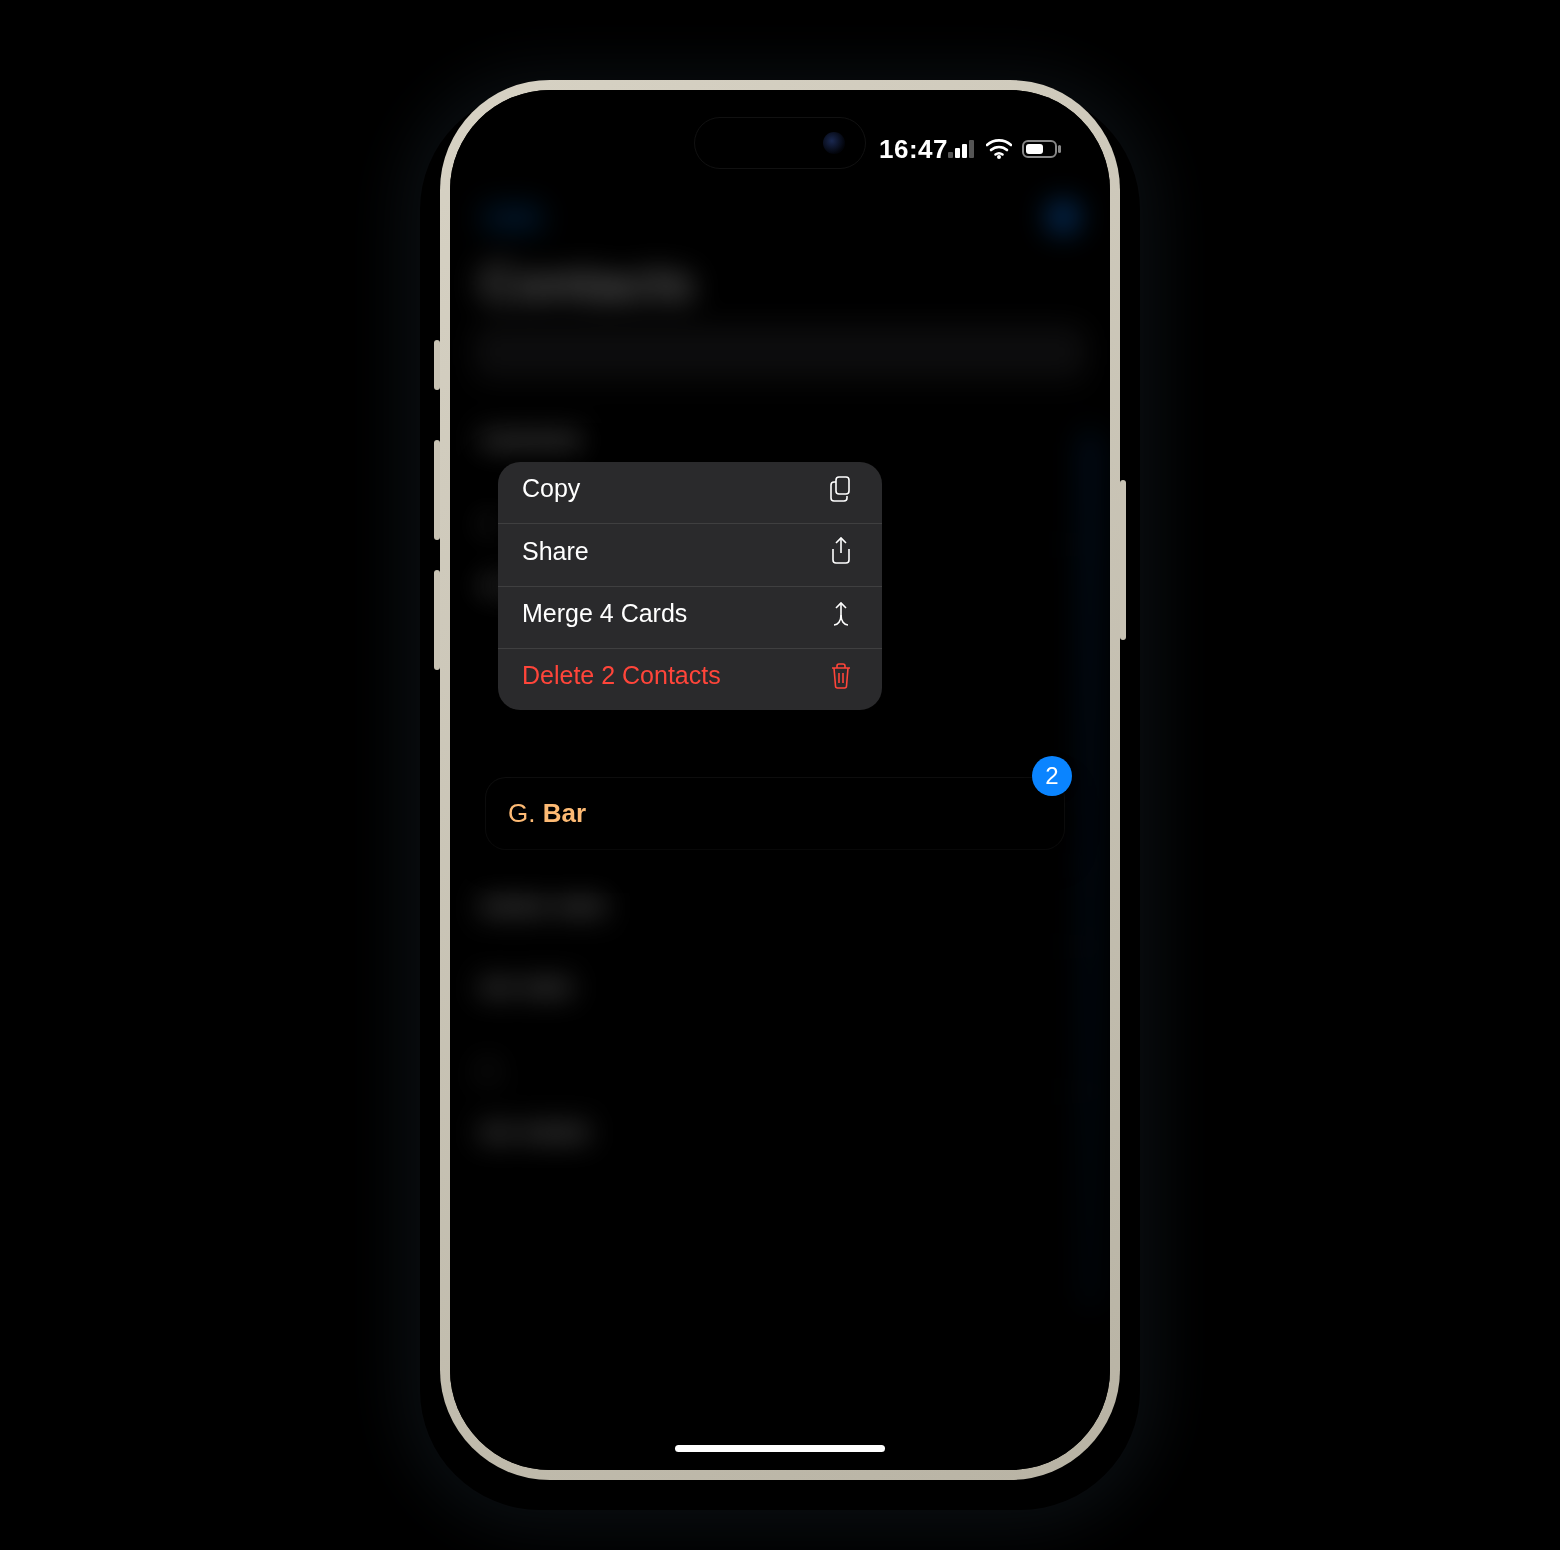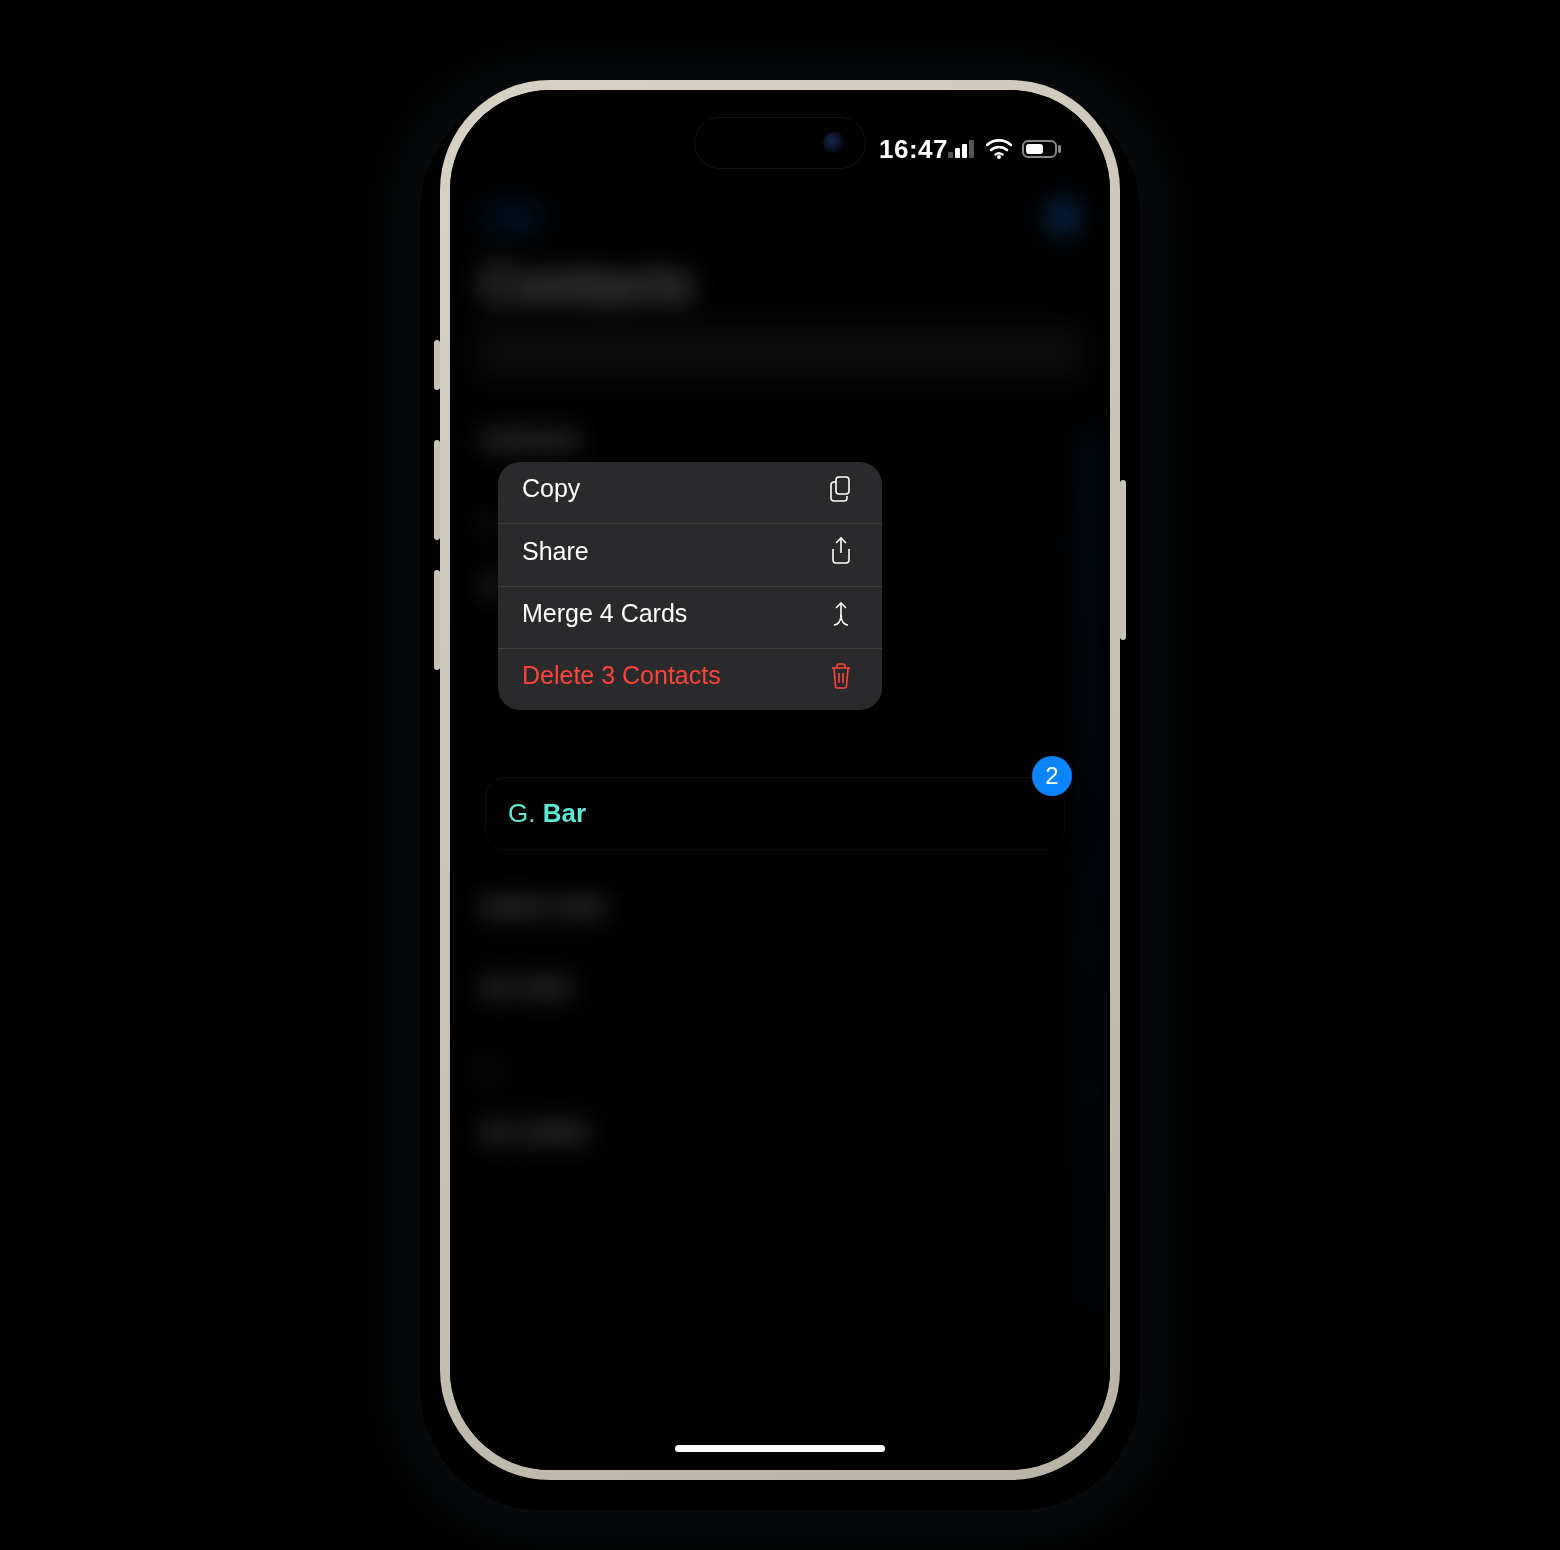--- a/index.html
+++ b/index.html
@@ -195,21 +195,21 @@
     left: 36px;
     right: 46px;
   }
   .preview-card {
     background: #000;
     border-radius: 20px;
     padding: 20px 22px;
     box-shadow: 0 8px 30px rgba(0,0,0,0.7), 0 0 0 1px #111;
   }
   .preview-text {
-    color:#5eead4;
+    color:#fdba74;
     font-size: 26px;
   }
   .preview-text .first { font-weight:400; }
   .preview-text .last  { font-weight:700; }
   .badge {
     position:absolute;
     top:-22px; right:-8px;
     width:40px; height:40px;
     border-radius:50%;
     background:#0a84ff;
@@ -288,21 +288,21 @@
               <span class="icon">
                 <svg width="22" height="28" viewBox="0 0 22 28">
                   <path d="M11 3 v12"></path>
                   <path d="M6 8 l5 -5 l5 5"></path>
                   <path d="M4 25 c4 0 7 -4 7 -10"></path>
                   <path d="M18 25 c-4 0 -7 -4 -7 -10"></path>
                 </svg>
               </span>
             </div>
             <div class="menu-item destructive">
-              <span>Delete 3 Contacts</span>
+              <span>Delete 2 Contacts</span>
               <span class="icon">
                 <svg width="24" height="28" viewBox="0 0 24 28">
                   <path d="M3 6 h18"></path>
                   <path d="M8 6 v-2 a2 2 0 0 1 2 -2 h4 a2 2 0 0 1 2 2 v2"></path>
                   <path d="M5 6 l1.5 18 a2 2 0 0 0 2 2 h7 a2 2 0 0 0 2 -2 L19 6"></path>
                   <path d="M10 11 v10 M14 11 v10"></path>
                 </svg>
               </span>
             </div>
           </div>

